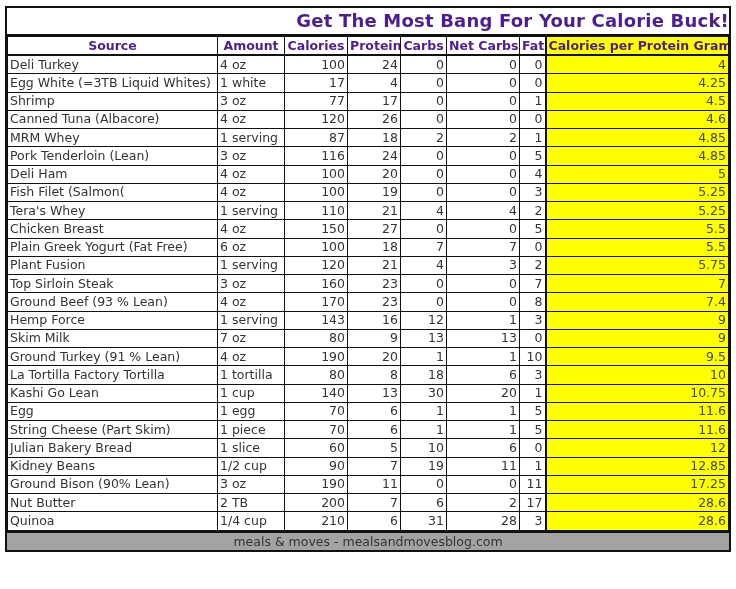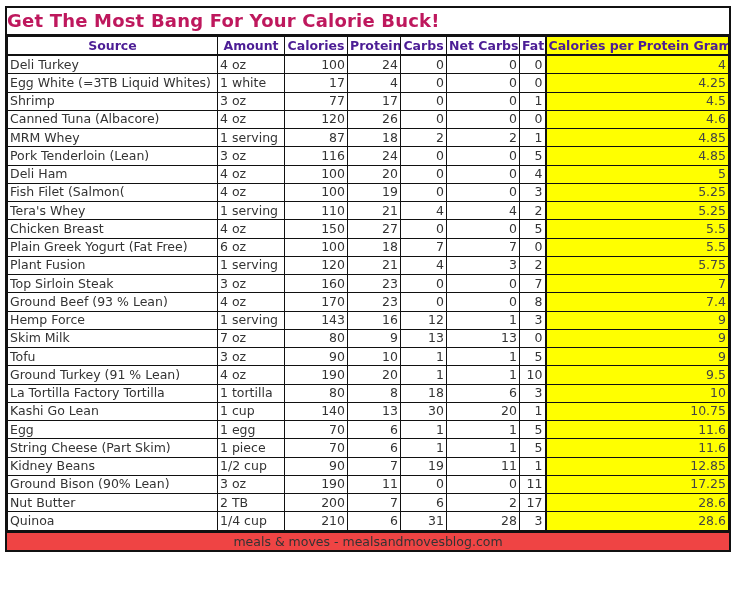--- a/index.html
+++ b/index.html
@@ -1,42 +1,42 @@
 <!DOCTYPE html>
 <html><head>
 <meta charset="utf-8">
 <style>
   html, body { margin: 0; padding: 0; background: #ffffff; }
   body { width: 736px; height: 589px; position: relative; overflow: hidden;
          font-family: "DejaVu Sans", sans-serif; color: #222; }
   .sheet { position: absolute; left: 5px; top: 6px; width: 726px;
            border: 2px solid #111; box-sizing: border-box; }
-  .title { height: 26px; border-bottom: 2px solid #111; text-align: left;
+  .title { height: 26px; border-bottom: 2px solid #111; text-align: right;
            font-family: "DejaVu Sans", sans-serif; font-weight: bold;
-           font-size: 18px; line-height: 26px; color: #be185d; letter-spacing: 0.2px; }
+           font-size: 18px; line-height: 26px; color: #4c1d95; letter-spacing: 0.2px; }
   table { border-collapse: collapse; width: 100%; table-layout: fixed; }
   col.c-src { width: 210px; }
   col.c-amt { width: 67px; }
   col.c-cal { width: 63px; }
   col.c-pro { width: 53px; }
   col.c-carb { width: 46px; }
   col.c-net { width: 73px; }
   col.c-fat { width: 26px; }
   col.c-cpg { width: auto; }
   th { height: 17px; font-size: 12.5px; font-weight: bold; color: #4c1d95;
        border: 1px solid #111; border-bottom: 2px solid #111; padding: 0 2px;
        text-align: center; white-space: nowrap; overflow: hidden; line-height: 16px; }
   th.cpg { background: #ffff00; }
   td { height: 17.25px; font-size: 12.5px; border: 1px solid #111; padding: 0 2px;
        line-height: 16px; white-space: nowrap; overflow: hidden; color: #333; }
   td.num { text-align: right; }
   td.cpg { background: #ffff00; text-align: right; color: #444; }
   td.fat { border-right: 2px solid #111; }
   th.fat { border-right: 2px solid #111; }
-  .footer { height: 17px; border-top: 2px solid #111; background: #ef4444;
+  .footer { height: 17px; border-top: 2px solid #111; background: #a3a3a3;
             text-align: center; font-size: 12.5px; line-height: 17px; color: #333; }
 </style>
 </head>
 <body>
 
 <div class="sheet">
   <div class="title">Get The Most Bang For Your Calorie Buck!</div>
   <table>
     <colgroup>
       <col class="c-src">
@@ -215,30 +215,20 @@
           <td>Skim Milk</td>
           <td>7 oz</td>
           <td class="num">80</td>
           <td class="num">9</td>
           <td class="num">13</td>
           <td class="num">13</td>
           <td class="num fat">0</td>
           <td class="cpg">9</td>
         </tr>
         <tr>
-          <td>Tofu</td>
-          <td>3 oz</td>
-          <td class="num">90</td>
-          <td class="num">10</td>
-          <td class="num">1</td>
-          <td class="num">1</td>
-          <td class="num fat">5</td>
-          <td class="cpg">9</td>
-        </tr>
-        <tr>
           <td>Ground Turkey  (91 % Lean)</td>
           <td>4 oz</td>
           <td class="num">190</td>
           <td class="num">20</td>
           <td class="num">1</td>
           <td class="num">1</td>
           <td class="num fat">10</td>
           <td class="cpg">9.5</td>
         </tr>
         <tr>
@@ -275,20 +265,30 @@
           <td>String Cheese (Part Skim)</td>
           <td>1 piece</td>
           <td class="num">70</td>
           <td class="num">6</td>
           <td class="num">1</td>
           <td class="num">1</td>
           <td class="num fat">5</td>
           <td class="cpg">11.6</td>
         </tr>
         <tr>
+          <td>Julian Bakery Bread</td>
+          <td>1 slice</td>
+          <td class="num">60</td>
+          <td class="num">5</td>
+          <td class="num">10</td>
+          <td class="num">6</td>
+          <td class="num fat">0</td>
+          <td class="cpg">12</td>
+        </tr>
+        <tr>
           <td>Kidney Beans</td>
           <td>1/2 cup</td>
           <td class="num">90</td>
           <td class="num">7</td>
           <td class="num">19</td>
           <td class="num">11</td>
           <td class="num fat">1</td>
           <td class="cpg">12.85</td>
         </tr>
         <tr>

